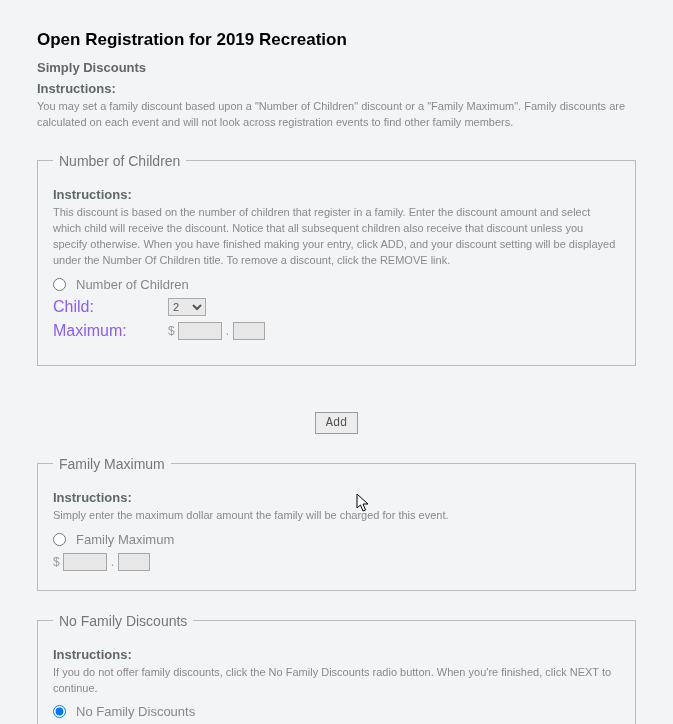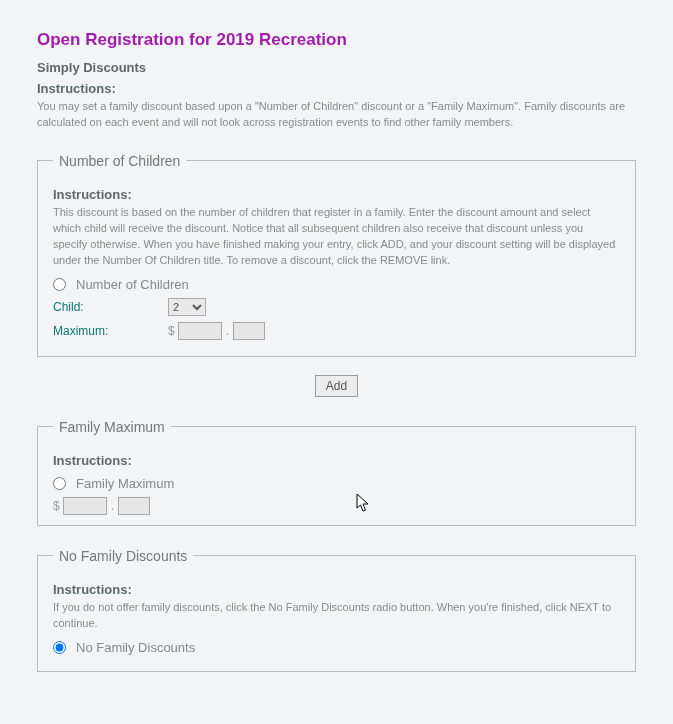--- a/index.html
+++ b/index.html
@@ -9,21 +9,21 @@
       width: 673px;
       height: 724px;
       padding: 30px 37px;
       font-size: 12px;
       color: #777;
       position: relative;
     }
     h1 {
       font-size: 17px;
       font-weight: bold;
-      color: #a21caf;
+      color: #000000;
       margin-bottom: 10px;
     }
     h2 {
       font-size: 13px;
       font-weight: bold;
       color: #666;
       margin-bottom: 6px;
     }
     .instructions-heading {
       font-size: 13px;
@@ -33,21 +33,21 @@
     }
     .body-text {
       font-size: 11px;
       color: #8a8a8a;
       line-height: 1.45;
       margin-bottom: 8px;
     }
     fieldset {
       border: 1px solid #bbb;
       margin-top: 22px;
-      padding: 18px 15px 10px 15px;
+      padding: 18px 15px 19px 15px;
       background: transparent;
     }
     legend {
       padding: 0 6px;
       font-size: 14px;
       color: #777;
       font-weight: normal;
     }
     .radio-row {
       display: flex;
@@ -63,22 +63,22 @@
       width: 13px;
       height: 13px;
     }
     .form-row {
       display: flex;
       align-items: center;
       margin: 6px 0;
     }
     .form-label {
       width: 115px;
-      font-size: 12px;
-      color: #0f766e;
+      font-size: 16px;
+      color: #8b5cf6;
     }
     select {
       width: 38px;
       height: 18px;
       font-size: 11px;
       border: 1px solid #aaa;
       background: #e9e9e9;
       color: #555;
     }
     .money-row {
@@ -98,27 +98,28 @@
       font-size: 11px;
     }
     .dollars { width: 44px; }
     .cents { width: 32px; }
     .dot { color: #999; margin: 0 1px; }
     .btn-row {
       text-align: center;
       margin-top: 18px;
     }
     button {
-      font-family: Liberation Sans, sans-serif;
+      font-family: Liberation Mono, monospace;
       font-size: 12px;
       padding: 3px 10px;
       border: 1px solid #9b9b9b;
       background: #ececec;
       color: #555;
       cursor: pointer;
+      margin-top: 28px;
     }
     .cursor {
       position: absolute;
       left: 356px;
       top: 493px;
       pointer-events: none;
     }
   </style>
 </head>
 <body>
@@ -153,20 +154,21 @@
   </div>
 </fieldset>
 
 <div class="btn-row">
   <button>Add</button>
 </div>
 
 <fieldset>
   <legend>Family Maximum</legend>
   <div class="instructions-heading">Instructions:</div>
+  <div class="body-text">Simply enter the maximum dollar amount the family will be charged for this event.</div>
   <div class="radio-row">
     <input type="radio" name="discount-type" style="">
     <span class="radio-label">Family Maximum</span>
   </div>
   <div class="money-row" style="margin-top:4px;">
     <span class="money-prefix">$</span>
     <input type="text" class="dollars" value="" style="">
     <span class="dot">.</span>
     <input type="text" class="cents" value="" style="">
   </div>

